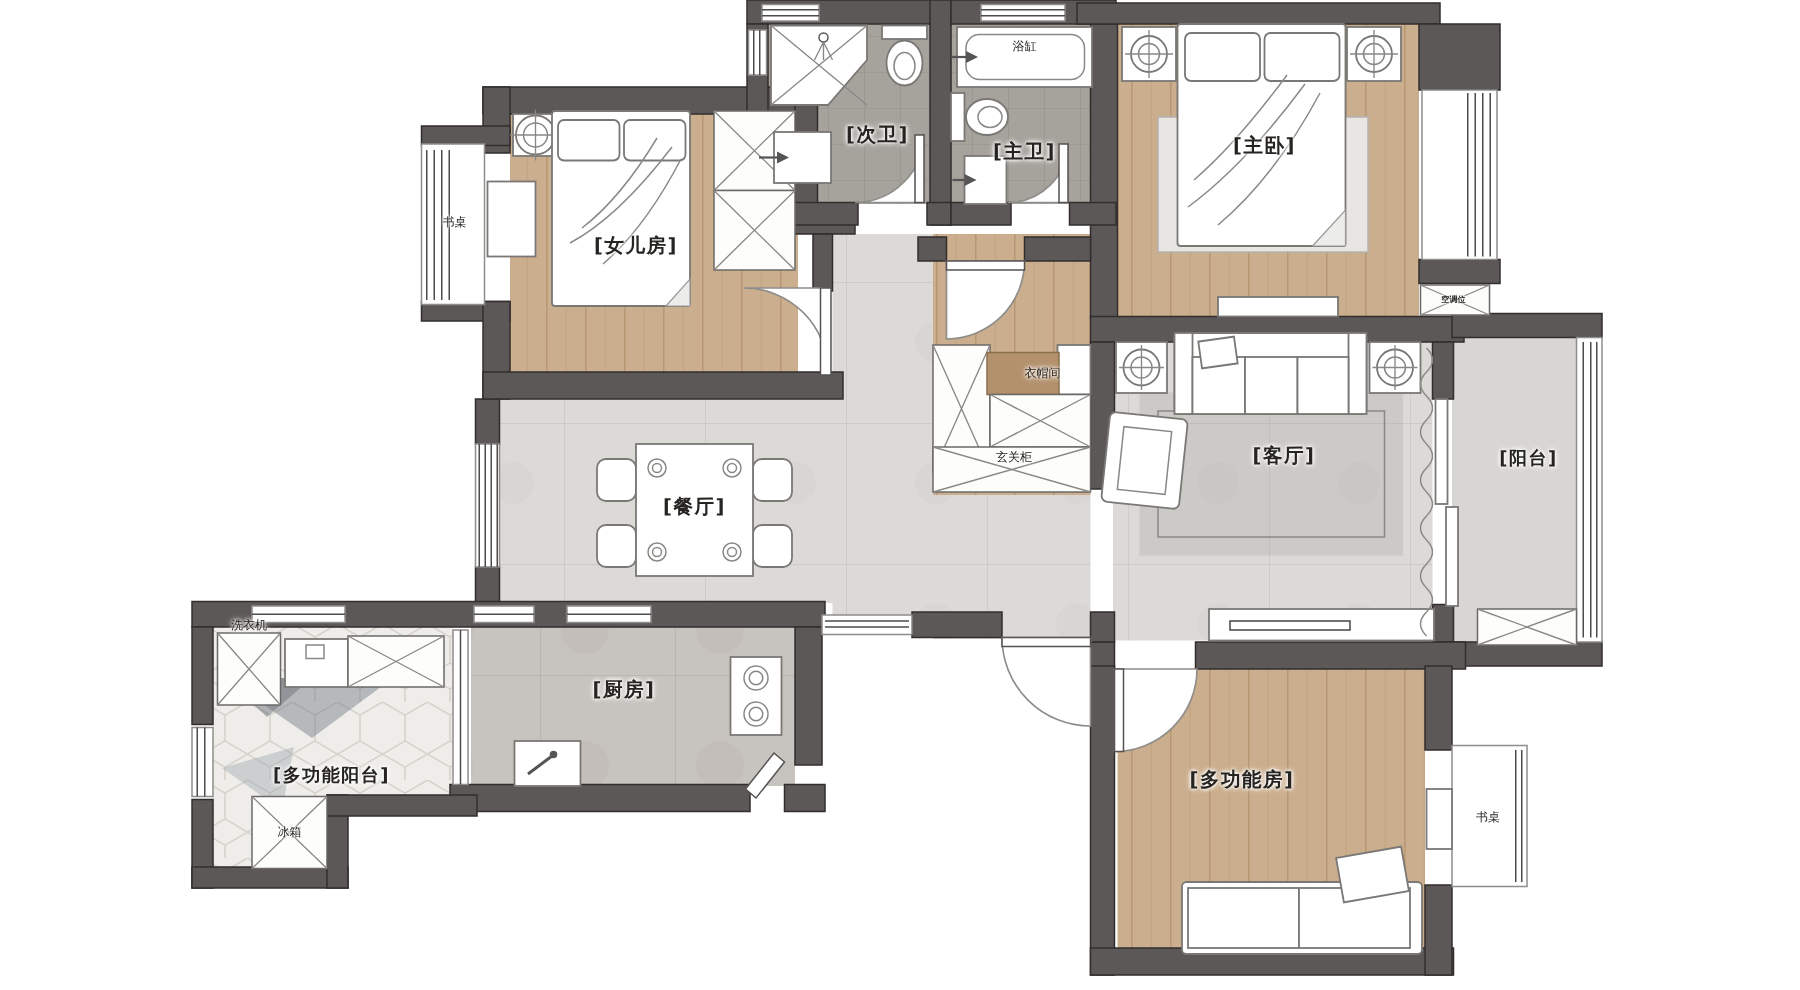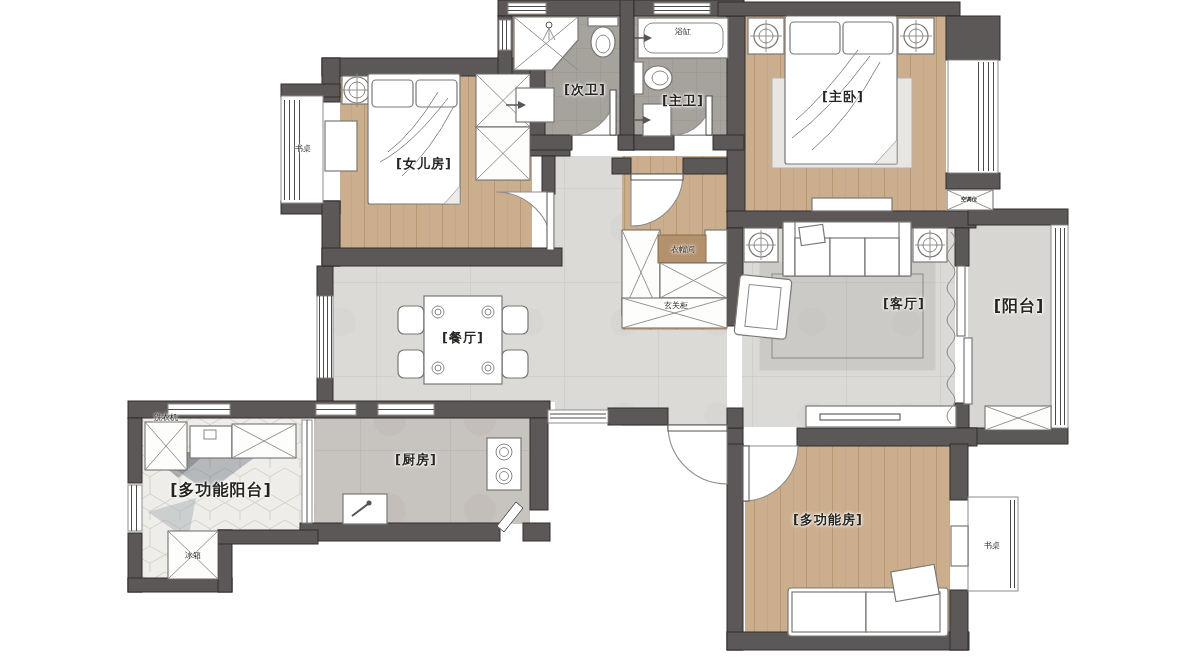--- a/index.html
+++ b/index.html
@@ -12,24 +12,24 @@
   .fx{fill:#ffffff;stroke:#7a7875;stroke-width:1.2;}
   .fxthin{fill:none;stroke:#8a8885;stroke-width:1;}
   .xbox{fill:#fdfdfc;stroke:#6b6967;stroke-width:1;}
   .xline{stroke:#8a8886;stroke-width:0.9;fill:none;}
   .door{fill:#ffffff;stroke:#8f8d8a;stroke-width:1.1;}
   .leaf{fill:#ffffff;stroke:#555250;stroke-width:1;}
   .curve{fill:none;stroke:#8c8a87;stroke-width:1;}
   .lbl{position:absolute;transform:translate(-50%,-50%);white-space:nowrap;color:#262421;
        font-weight:bold;text-shadow:0 0 2px #fff,0 0 3px #fff,0 0 4px #fff;pointer-events:none;}
   .lbl-main{font-size:13px;letter-spacing:1px;}
-  .lbl-mid{font-size:16px;letter-spacing:1px;}
+  .lbl-mid{font-size:12px;letter-spacing:1px;}
   .lbl-sm{font-size:8px;font-weight:normal;letter-spacing:0px;}
   .lbl-tiny{font-size:6px;transform:translate(-50%,-50%) scale(.9);}
-  .lbl-shelf{color:#2e2418;}
+  .lbl-shelf{color:#2e2418;margin-left:12px;}
 </style>
 </head>
 <body>
 
 <div id="plan">
 <svg width="1200" height="660" viewBox="0 0 1200 660">
   <defs>
     <pattern id="woodP" width="26" height="26" patternUnits="userSpaceOnUse">
       <rect width="26" height="26" fill="#cbae8d"></rect>
       <line x1="0.5" y1="0" x2="0.5" y2="26" stroke="#b18f6a" stroke-width="1.1" opacity="0.75"></line>
@@ -403,24 +403,24 @@
     <path class="door" d="M743 446 L743 501 A55 55 0 0 0 798 446 Z"></path>
     <rect class="leaf" x="743" y="446" width="6" height="55"></rect>
   </g>
 </svg>
 
 <div class="lbl lbl-main" style="left:424px;top:164px">[女儿房]</div>
 <div class="lbl lbl-main" style="left:585px;top:90px">[次卫]</div>
 <div class="lbl lbl-main" style="left:683px;top:101px">[主卫]</div>
 <div class="lbl lbl-main" style="left:843px;top:97px">[主卧]</div>
 <div class="lbl lbl-main" style="left:463px;top:338px">[餐厅]</div>
-<div class="lbl lbl-main" style="left:904px;top:304px">[客厅]</div>
+<div class="lbl lbl-main" style="left:856px;top:304px">[客厅]</div>
 <div class="lbl lbl-mid" style="left:1019px;top:306px">[阳台]</div>
 <div class="lbl lbl-main" style="left:416px;top:460px">[厨房]</div>
-<div class="lbl lbl-mid" style="left:221px;top:490px">[多功能阳台]</div>
+<div class="lbl lbl-mid" style="left:221px;top:517px">[多功能阳台]</div>
 <div class="lbl lbl-main" style="left:828px;top:520px">[多功能房]</div>
 <div class="lbl lbl-sm" style="left:683px;top:31px">浴缸</div>
 <div class="lbl lbl-sm lbl-shelf" style="left:683px;top:249px">衣帽间</div>
 <div class="lbl lbl-sm" style="left:676px;top:305px">玄关柜</div>
 <div class="lbl lbl-sm" style="left:166px;top:417px">洗衣机</div>
 <div class="lbl lbl-sm" style="left:193px;top:555px">冰箱</div>
 <div class="lbl lbl-sm" style="left:303px;top:148px">书桌</div>
 <div class="lbl lbl-sm" style="left:992px;top:545px">书桌</div>
 <div class="lbl lbl-tiny" style="left:969px;top:200px">空调位</div>
 </div>

